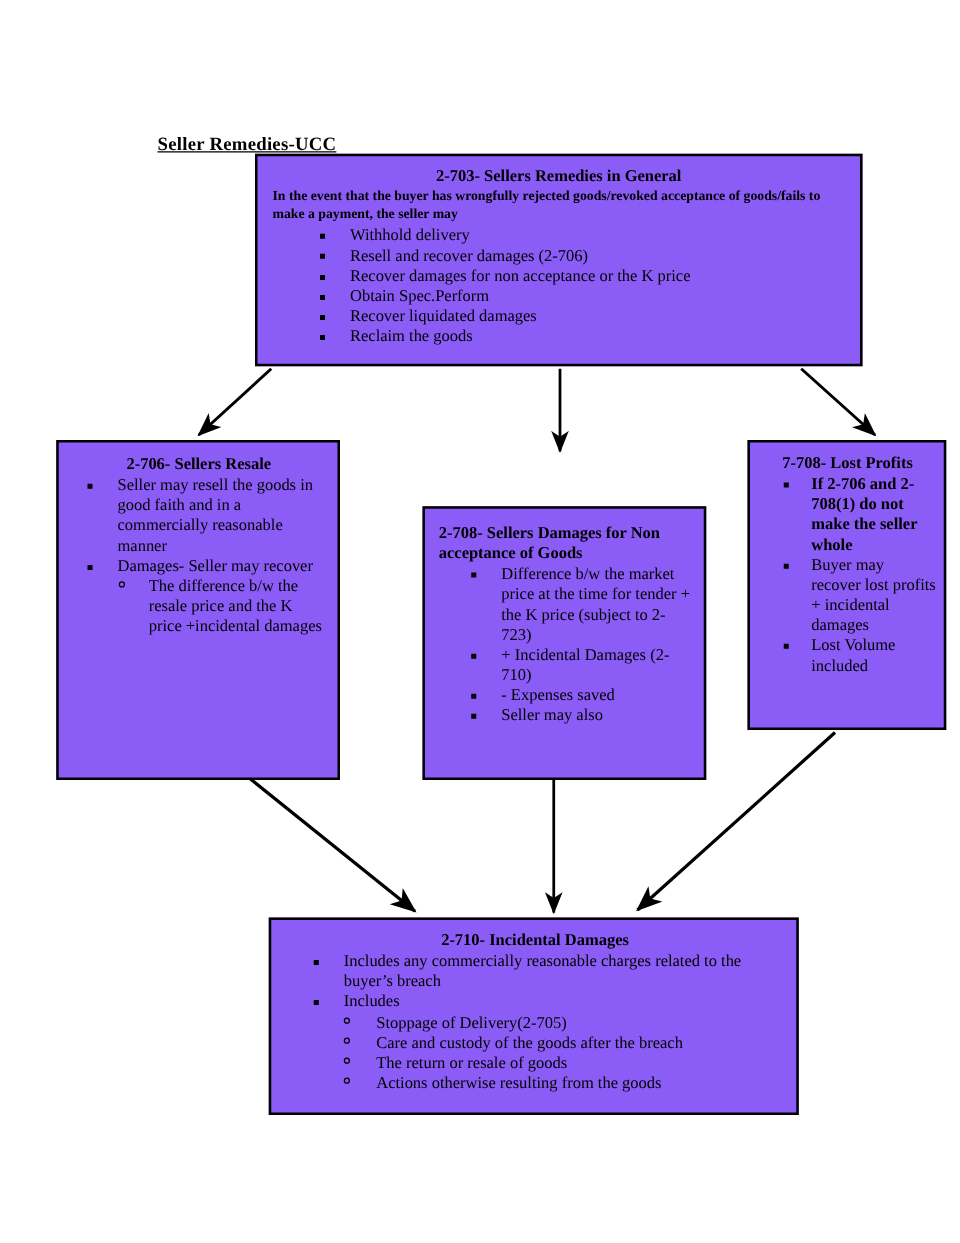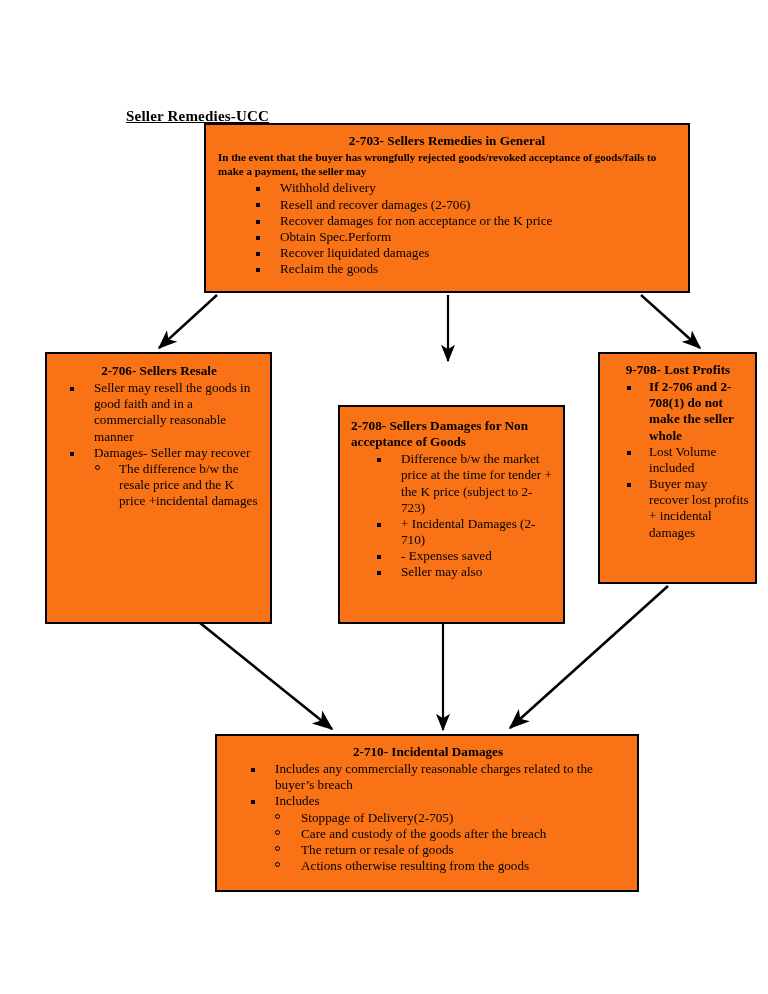--- a/index.html
+++ b/index.html
@@ -40,21 +40,21 @@
     text-decoration: underline;
     letter-spacing: 0.2px;
     white-space: nowrap;
     margin-top: 20px;
   }
 
   .node {
     position: absolute;
     box-sizing: border-box;
     border: 2.2px solid #000000;
-    background: #f97316;
+    background: #8b5cf6;
   }
 
   .node-title {
     font-weight: bold;
     font-size: 13.2px;
     line-height: 1.22;
   }
   .title-center { text-align: center; }
   .title-left { text-align: left; }
 
@@ -252,33 +252,33 @@
         <span class="btxt">- Expenses saved</span>
       </li>
       <li>
         <span class="sq"></span>
         <span class="btxt">Seller may also</span>
       </li>
     </ul>
   </div>
 
   <div class="node" id="node-2708lp">
-    <div class="node-title title-center">9-708- Lost Profits</div>
+    <div class="node-title title-center">7-708- Lost Profits</div>
     <ul class="lvl1">
       <li class="bold-item">
         <span class="sq"></span>
         <span class="btxt">If 2-706 and 2-708(1) do not make the seller whole</span>
       </li>
       <li>
         <span class="sq"></span>
+        <span class="btxt">Buyer may recover lost profits + incidental damages</span>
+      </li>
+      <li>
+        <span class="sq"></span>
         <span class="btxt">Lost Volume included</span>
-      </li>
-      <li>
-        <span class="sq"></span>
-        <span class="btxt">Buyer may recover lost profits + incidental damages</span>
       </li>
     </ul>
   </div>
 
   <div class="node" id="node-2710">
     <div class="node-title title-center">2-710- Incidental Damages</div>
     <ul class="lvl1">
       <li>
         <span class="sq"></span>
         <span class="btxt">Includes any commercially reasonable charges related to the buyer’s breach</span>

